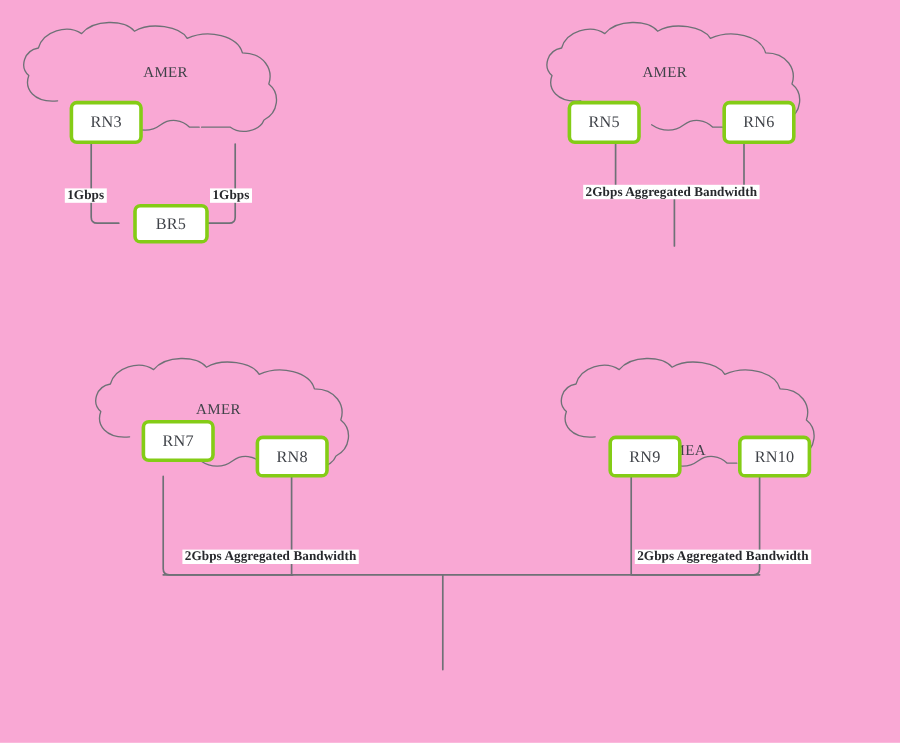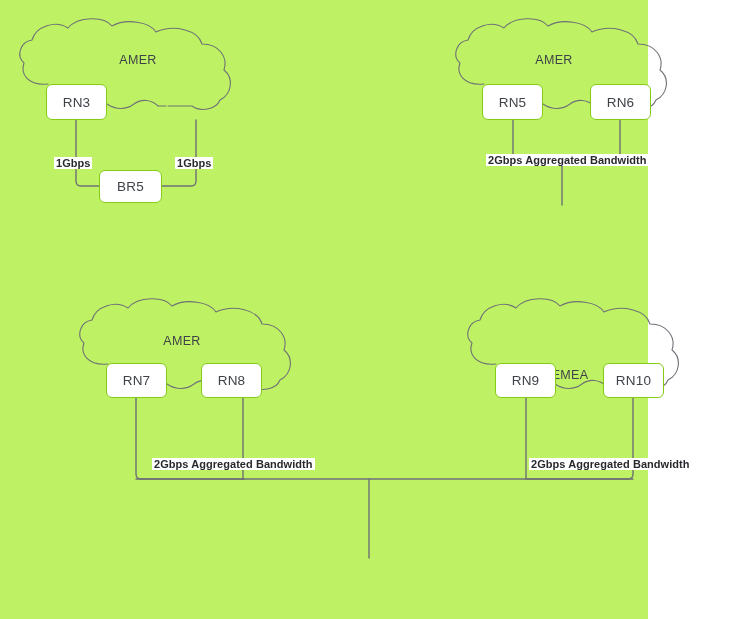--- a/index.html
+++ b/index.html
@@ -9,44 +9,46 @@
     background: #ffffff;
   }
   body {
     font-family: "Liberation Sans", "DejaVu Sans", sans-serif;
     width: 750px;
     height: 619px;
     overflow: hidden;
   }
   #canvas {
     position: relative;
-    width: 648px;
+    width: 750px;
     height: 619px;
-    background: #bef264;
+    background: #f9a8d4;
+    font-family: Liberation Serif, serif;
   }
   #wires {
     position: absolute;
     left: 0;
     top: 0;
     width: 750px;
     height: 619px;
   }
   .node-box {
     position: absolute;
     box-sizing: border-box;
     background: #ffffff;
-    border: 1px solid #84cc16;
+    border: 3px solid #84cc16;
     border-radius: 6px;
     display: flex;
     align-items: center;
     justify-content: center;
     color: #3f4248;
     font-size: 13.5px;
     letter-spacing: 0.2px;
     z-index: 4;
+    margin-left: 12px;
   }
   .cloud-label {
     position: absolute;
     color: #3f4248;
     font-size: 12.5px;
     letter-spacing: 0.3px;
     text-align: center;
     z-index: 3;
     white-space: nowrap;
   }
@@ -158,24 +160,24 @@
 
   <div class="cloud-label" style="left:494px; top:53px; width:120px;">AMER</div>
 
   <div class="cloud-label" style="left:122px; top:334px; width:120px;">AMER</div>
 
   <div class="cloud-label" style="left:510px; top:334px; width:120px;margin-top:34px;">EMEA</div>
 
   <div class="node-box" style="left:46px; top:84px; width:61px; height:36px;">RN3</div>
   <div class="node-box" style="left:99px; top:170px; width:63px; height:33px;">BR5</div>
 
-  <div class="node-box" style="left:482px; top:84px; width:61px; height:36px;">RN5</div>
+  <div class="node-box" style="left:461px; top:84px; width:61px; height:36px;">RN5</div>
   <div class="node-box" style="left:590px; top:84px; width:61px; height:36px;">RN6</div>
 
-  <div class="node-box" style="left:106px; top:363px; width:61px; height:35px;">RN7</div>
+  <div class="node-box" style="left:106px; top:350px; width:61px; height:35px;">RN7</div>
   <div class="node-box" style="left:201px; top:363px; width:61px; height:35px;">RN8</div>
 
   <div class="node-box" style="left:495px; top:363px; width:61px; height:35px;">RN9</div>
   <div class="node-box" style="left:603px; top:363px; width:61px; height:35px;">RN10</div>
 
 
   <div class="wire-label" style="left:54px; top:157px;">1Gbps</div>
 
   <div class="wire-label" style="left:175px; top:157px;">1Gbps</div>
 

